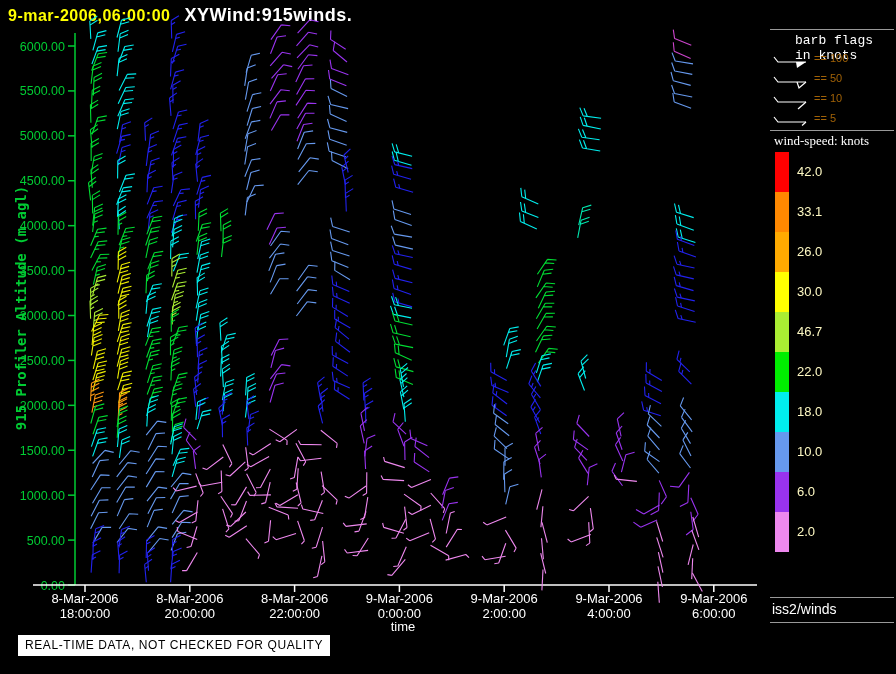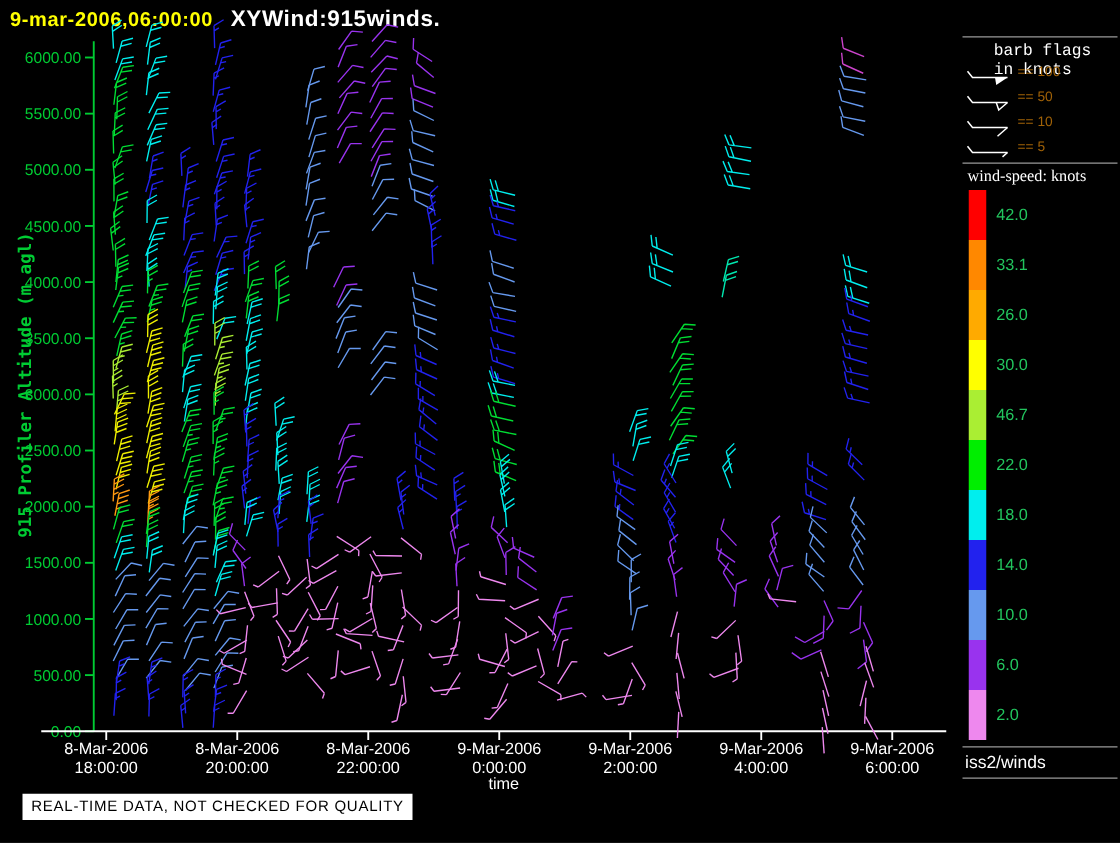--- a/index.html
+++ b/index.html
@@ -15,21 +15,21 @@
   .panel-divider{position:absolute;left:770px;width:124px;height:1px;background:#999;}
   .legend-header{position:absolute;left:795px;top:33px;color:#fff;font-size:13px;font-family:Liberation Mono, monospace;}
   #flag-rows{position:absolute;left:770px;top:50px;width:126px;}
   .flag-row{position:relative;height:20px;}
   .flag-row .lbl{position:absolute;left:44px;top:2px;color:#a16207;font-size:11px;white-space:nowrap;}
   .flag-row svg{position:absolute;left:0;top:0;}
   .colorbar-header{position:absolute;left:774px;top:133px;color:#fff;font-size:13px;font-family:Liberation Serif, serif;}
   #colorbar{position:absolute;left:775px;top:152px;}
   .cb-row{position:relative;width:120px;height:40px;}
   .cb-row .sw{position:absolute;left:0;top:0;width:14px;height:40px;}
-  .cb-row .lbl{position:absolute;left:22px;top:12px;color:#22c55e;font-size:13px;}
+  .cb-row .lbl{position:absolute;left:22px;top:12px;color:#fef9c3;font-size:13px;}
   .iss-label{position:absolute;left:772px;top:601px;color:#fff;font-size:14px;}
   .quality-banner{position:absolute;left:18px;top:635px;height:21px;line-height:21px;
                   background:#fff;color:#000;font-size:12px;padding:0 7px;letter-spacing:0.6px;}
 </style>
 </head>
 <body>
 
 <div class="screen">
 
   <div class="titlebar">
@@ -702,24 +702,20 @@
       </div>
       <div class="cb-row">
         <div class="sw" style="background: rgb(0, 238, 0);"></div>
         <div class="lbl">22.0</div>
       </div>
       <div class="cb-row">
         <div class="sw" style="background: rgb(0, 238, 238);"></div>
         <div class="lbl">18.0</div>
       </div>
       <div class="cb-row">
-        <div class="sw" style="background: rgb(34, 34, 238);"></div>
-        <div class="lbl">14.0</div>
-      </div>
-      <div class="cb-row">
         <div class="sw" style="background: rgb(102, 153, 238);"></div>
         <div class="lbl">10.0</div>
       </div>
       <div class="cb-row">
         <div class="sw" style="background: rgb(153, 51, 238);"></div>
         <div class="lbl">6.0</div>
       </div>
       <div class="cb-row">
         <div class="sw" style="background: rgb(238, 136, 238);"></div>
         <div class="lbl">2.0</div>

